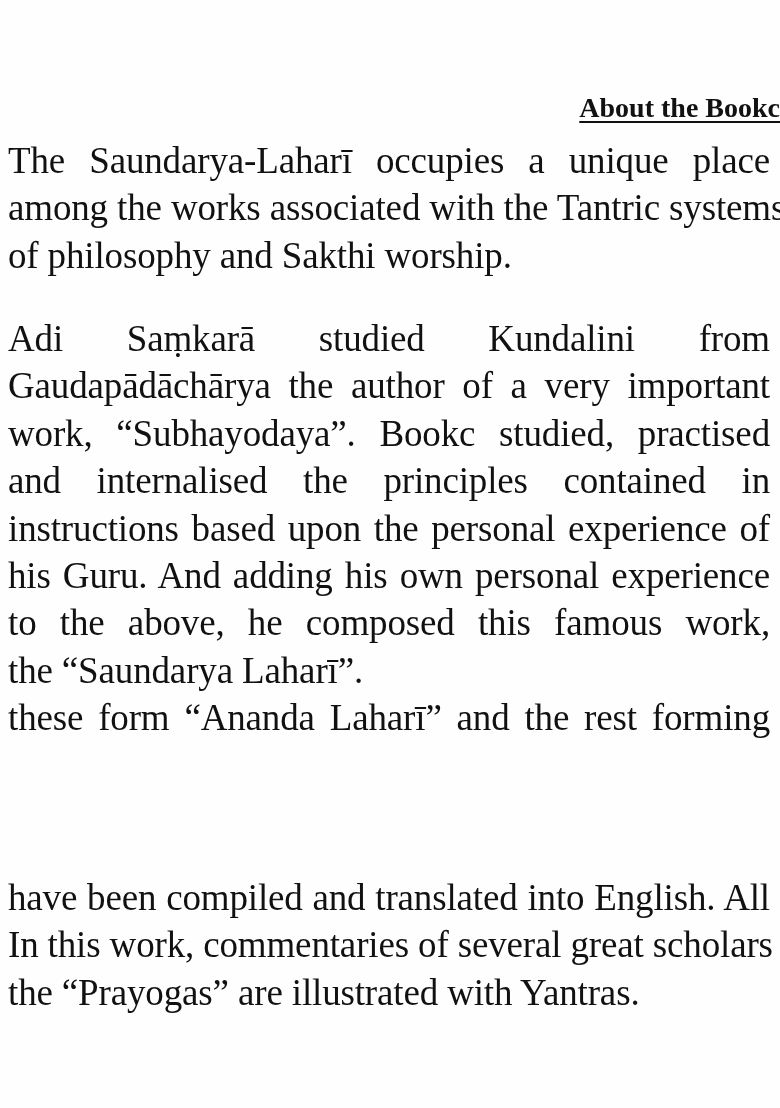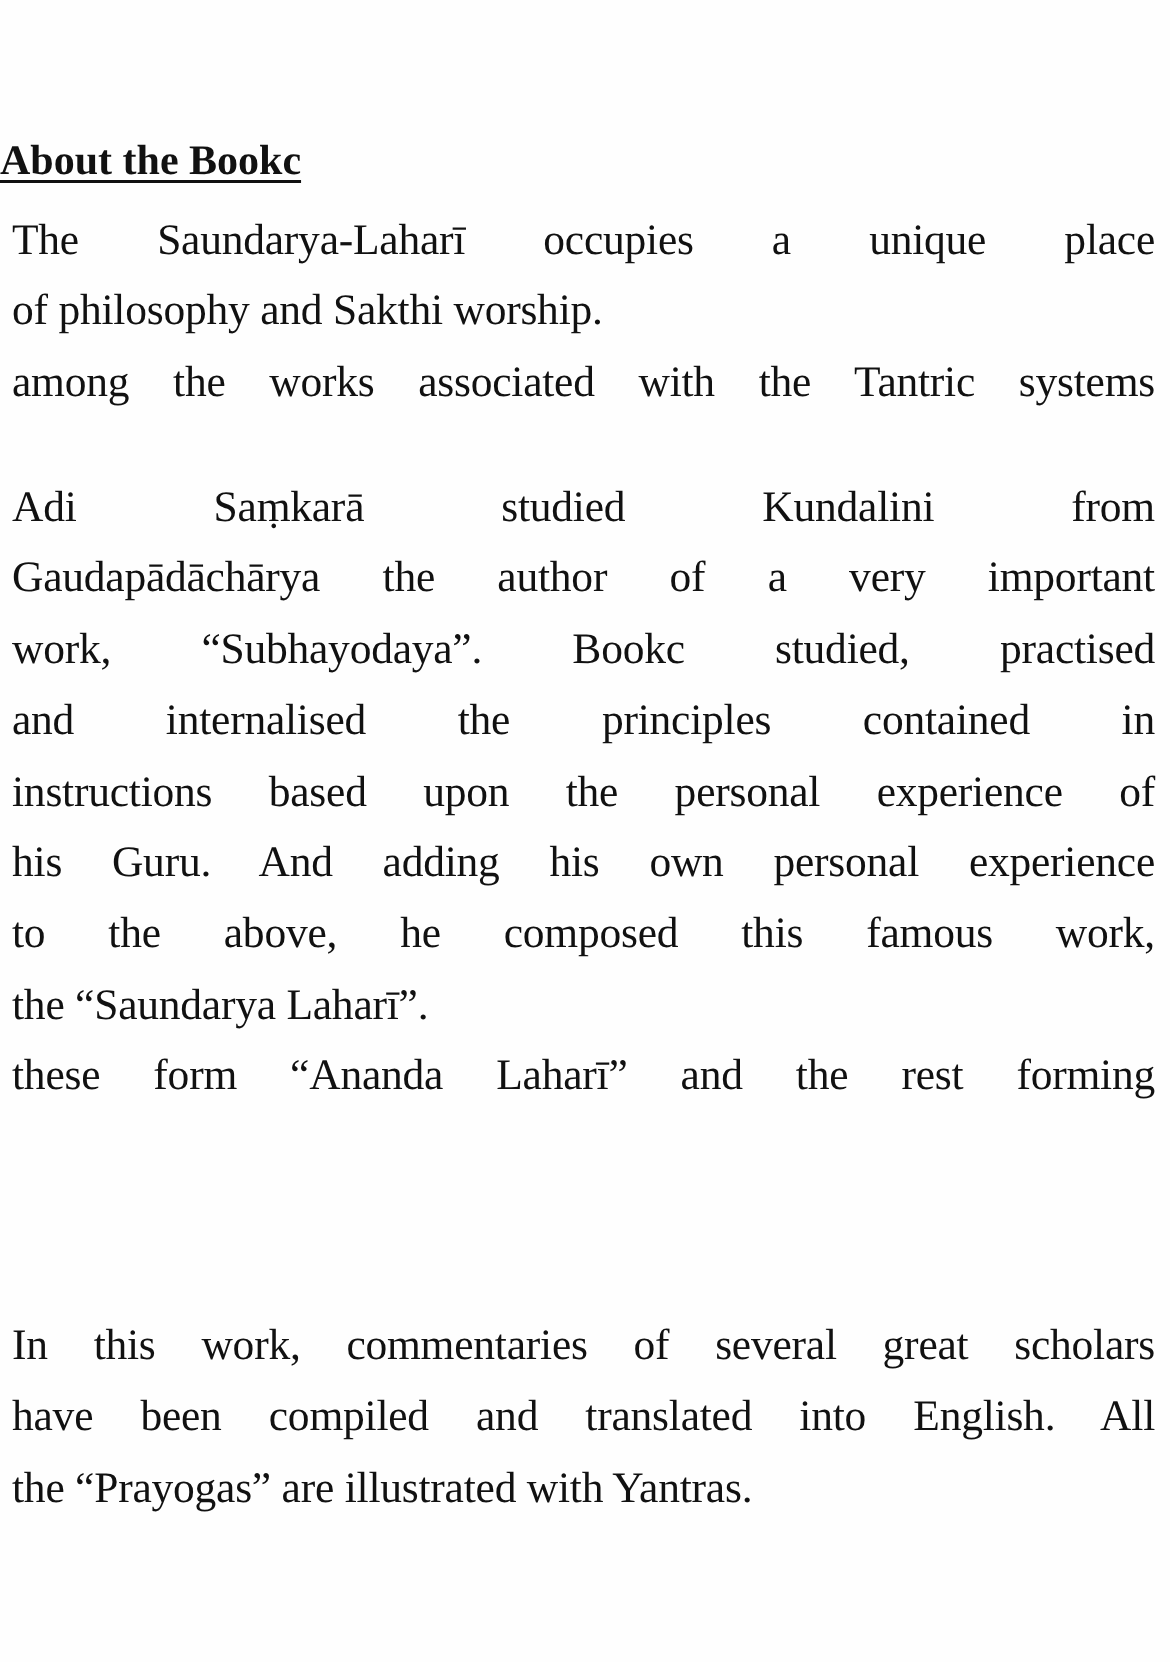--- a/index.html
+++ b/index.html
@@ -21,42 +21,42 @@
       top: 0;
       width: 780px;
       height: 1108px;
       background: #fefefe;
     }
     .title {
       position: absolute;
       left: 0;
       width: 780px;
       top: 90px;
-      text-align: left;
+      text-align: right;
       font-weight: bold;
       font-size: 28px;
       line-height: 36px;
       margin: 0;
     }
     .title span {
       text-decoration: underline;
       text-decoration-thickness: 2px;
       text-underline-offset: 4px;
     }
     .para {
       position: absolute;
       left: 8px;
       width: 762px;
       margin: 0;
     }
     .line {
       display: block;
       height: 47.4px;
       line-height: 47.4px;
-      font-size: 29px;
+      font-size: 37px;
       white-space: nowrap;
       text-align: justify;
       text-align-last: justify;
       letter-spacing: -0.15px;
     }
     .line.last {
       text-align: left;
       text-align-last: left;
     }
     #p1 { top: 137px; }
@@ -67,35 +67,35 @@
 <body>
 
 <div class="page">
 
   <h1 class="title">
     <span>About the Bookc</span>
   </h1>
 
   <div class="para" id="p1">
     <span class="line">The Saundarya-Laharī occupies a unique place</span>
+    <span class="line">among the works associated with the Tantric systems</span>
     <span class="line last">of philosophy and Sakthi worship.</span>
-    <span class="line">among the works associated with the Tantric systems</span>
   </div>
 
   <div class="para" id="p2">
     <span class="line">Adi Saṃkarā studied Kundalini from</span>
     <span class="line">Gaudapādāchārya the author of a very important</span>
     <span class="line">work, “Subhayodaya”. Bookc studied, practised</span>
     <span class="line">and internalised the principles contained in</span>
     <span class="line">instructions based upon the personal experience of</span>
     <span class="line">his Guru. And adding his own personal experience</span>
     <span class="line">to the above, he composed this famous work,</span>
     <span class="line last">the “Saundarya Laharī”.</span>
     <span class="line">these form “Ananda Laharī” and the rest forming</span>
   </div>
 
   <div class="para" id="p3">
+    <span class="line">have been compiled and translated into English. All</span>
     <span class="line">In this work, commentaries of several great scholars</span>
-    <span class="line">have been compiled and translated into English. All</span>
     <span class="line last">the “Prayogas” are illustrated with Yantras.</span>
   </div>
 
 </div>
 
 </body></html>

